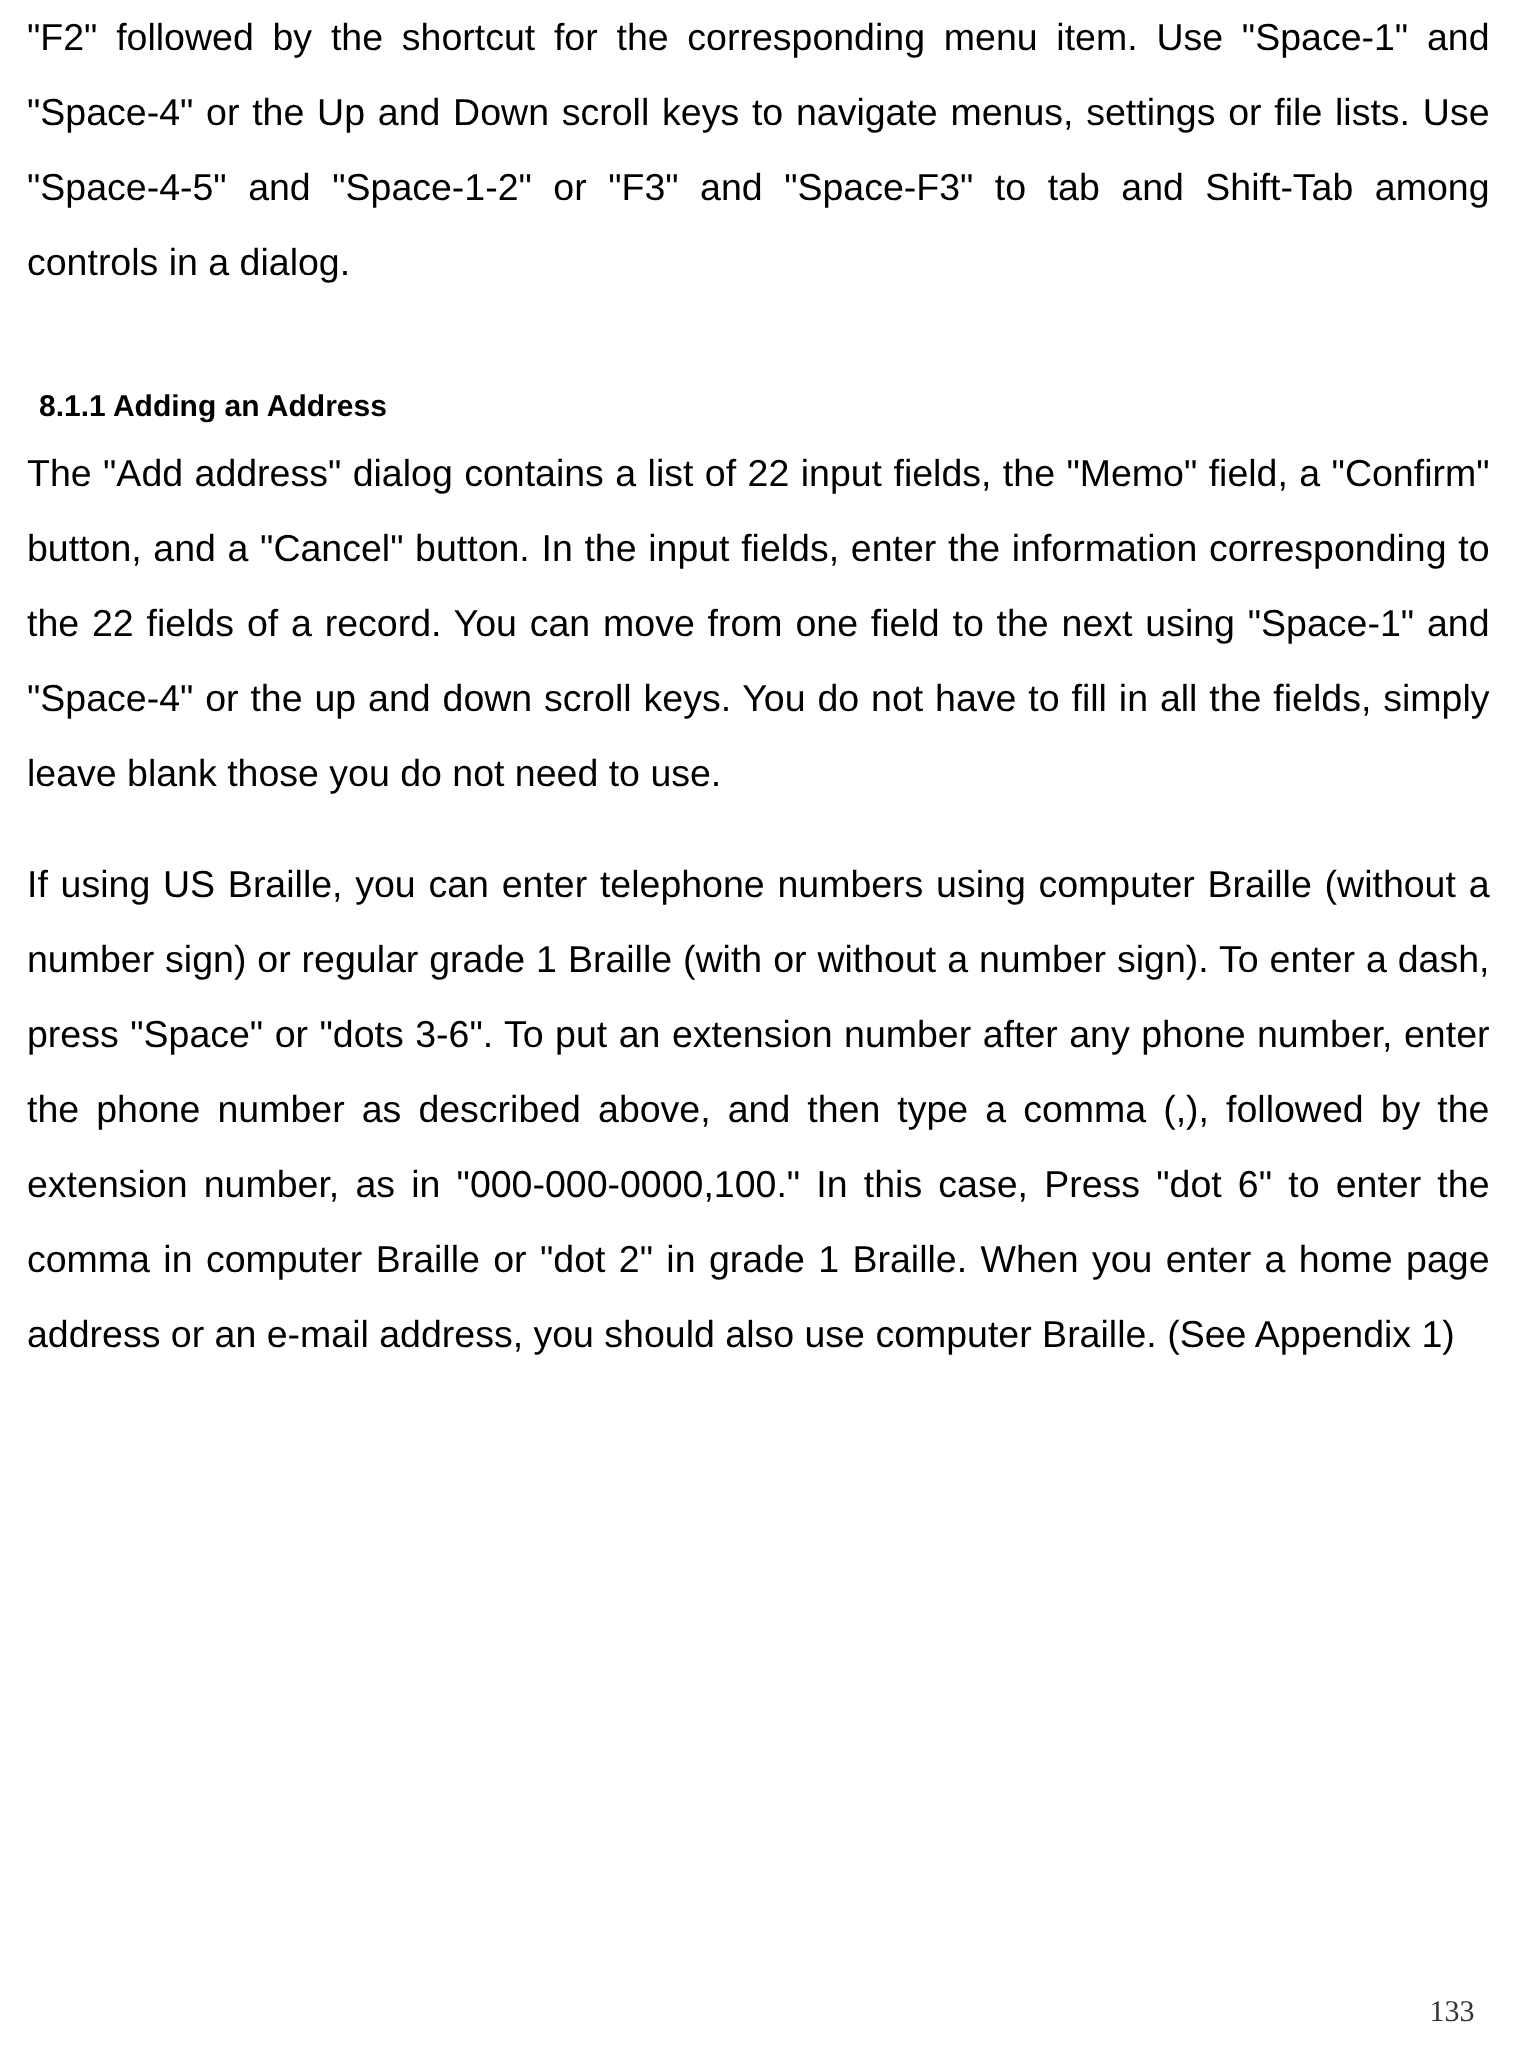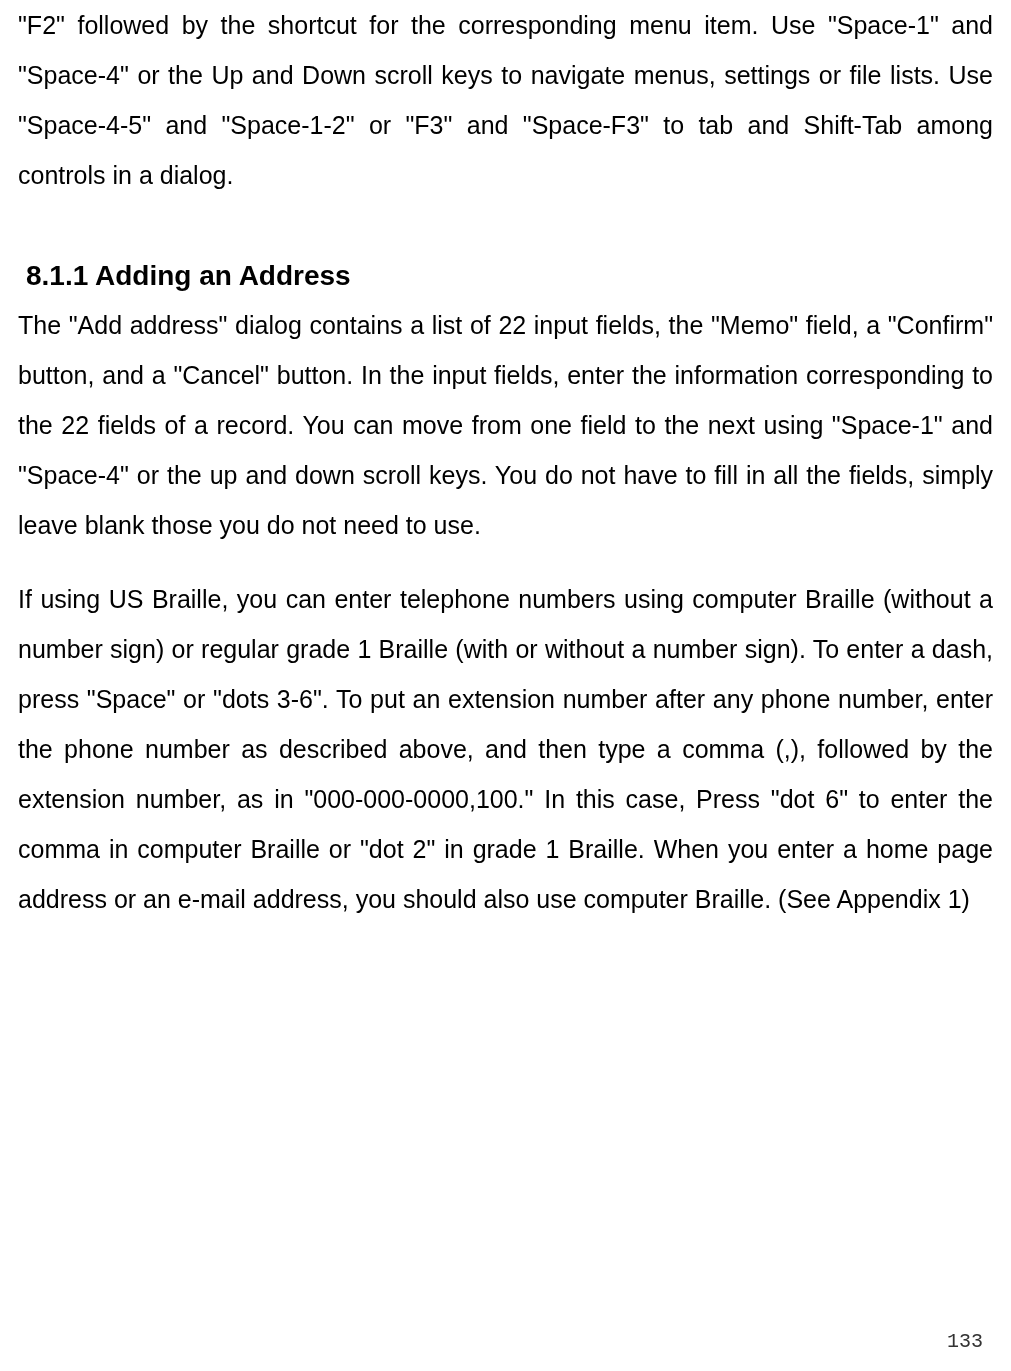--- a/index.html
+++ b/index.html
@@ -22,30 +22,30 @@
     .para {
       font-size: 25px;
       line-height: 2.0;
       text-align: justify;
       margin-bottom: 24px;
     }
     .para-first {
       margin-bottom: 60px;
     }
     .heading {
-      font-size: 28px;
+      font-size: 20px;
       font-weight: bold;
       margin-bottom: 8px;
       padding-left: 8px;
     }
     .page-number {
       position: absolute;
       bottom: 18px;
       right: 28px;
-      font-family: Liberation Mono, monospace;
+      font-family: Liberation Serif, serif;
       font-size: 20px;
       color: #333333;
     }
   </style>
 </head>
 <body>
 
 <div class="content">
   <p class="para para-first">"F2" followed by the shortcut for the corresponding menu item. Use "Space-1" and "Space-4" or the Up and Down scroll keys to navigate menus, settings or file lists. Use "Space-4-5" and "Space-1-2" or "F3" and "Space-F3" to tab and Shift-Tab among controls in a dialog.</p>
   <h2 class="heading">8.1.1 Adding an Address</h2>

